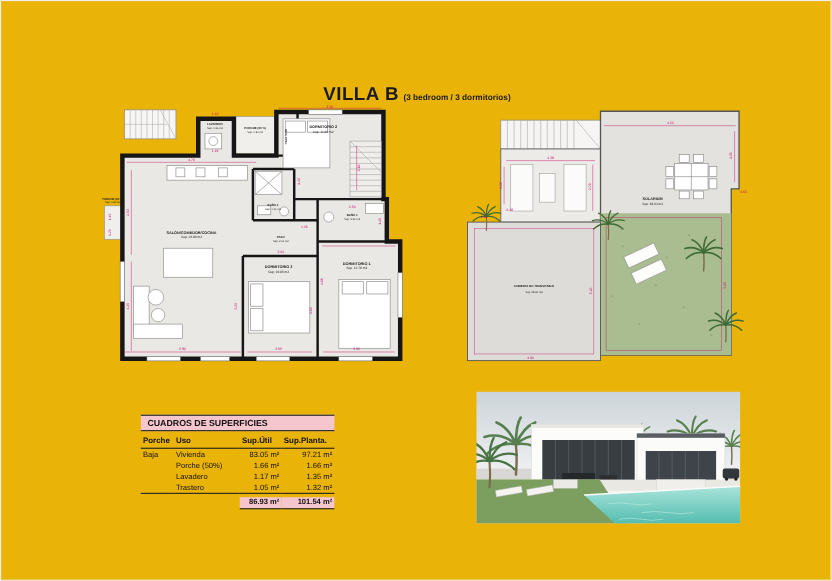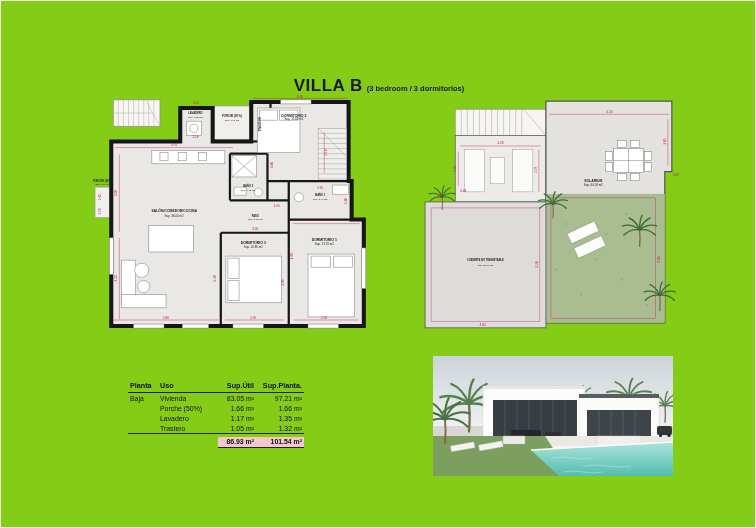--- a/index.html
+++ b/index.html
@@ -1,18 +1,18 @@
 <!DOCTYPE html>
 <html><head>
 <meta charset="utf-8">
 <style>
   * { margin:0; padding:0; box-sizing:border-box; }
   html,body { width:756px; height:528px; }
   body { background:#fff; font-family:"Liberation Sans", sans-serif; }
-  .sheet { position:absolute; top:0; left:0; width:756px; height:528px; background:#84cc16; overflow:hidden; border:1px solid #eee; }
+  .sheet { position:absolute; top:0; left:0; width:756px; height:528px; background:#eab308; overflow:hidden; border:1px solid #eee; }
   .title-wrap { position:absolute; top:75px; left:0; width:756px; text-align:center; color:#1a1a1a; }
   .title-main { font-size:17px; font-weight:bold; letter-spacing:0.5px; }
   .title-sub  { font-size:7.5px; font-weight:bold; margin-left:4px; }
   svg { position:absolute; }
   #floor-plan  { left:92px;  top:94px;  width:284px; height:240px; }
   #roof-plan   { left:419px; top:92px;  width:272px; height:242px; }
   #villa-photo { left:432px; top:355px; width:240px; height:120px; }
   
   .rl  { font-size:3.4px; fill:#222; text-anchor:middle; font-weight:bold; }
   .rs  { font-size:2.9px; fill:#222; text-anchor:middle; }
@@ -20,21 +20,21 @@
   .rs2 { font-size:2.4px; fill:#222; text-anchor:middle; }
   .dim { font-size:3.1px; fill:#c40d6a; text-anchor:middle; }
   
   .tbl-wrap { position:absolute; left:127px; top:376px; width:176px; color:#111; }
   .tbl-title { background:#f5c6ce; border-top:1px solid #222; border-bottom:1px solid #222;
                font-weight:bold; font-size:8px; padding:2px 3px 2px 6px; }
   .tbl-wrap table { width:100%; border-collapse:collapse; margin-top:2px; }
   .tbl-wrap th { font-weight:bold; text-align:left; padding:2px 2px 2px; font-size:7.2px; border-bottom:1px solid #222; }
   .tbl-wrap td { padding:1.5px 2px; font-size:6.9px; }
   .num { text-align:right; }
-  th.num { text-align:right; }
+  th.num { }
   tr.lastrow td { border-bottom:1px solid #222; }
   tr.gap td { height:3px; padding:0; border:0; }
   tr.total td { font-weight:bold; border-bottom:1px solid #222; }
   tr.total td.blank { border-bottom:0; }
   tr.total td.pink { background:#f5c6ce; }
 </style>
 </head>
 <body>
 
 <div class="sheet">
@@ -306,30 +306,31 @@
 
     <g>
       <text class="rl" x="172" y="88">SOLARIUM</text>
       <text class="rs" x="172" y="92.2">Sup. 64.03 m2</text>
       <text class="rl2" x="65" y="167">CUBIERTA NO TRANSITABLE</text>
       <text class="rs2" x="65" y="171.6">Sup. 25.80 m2</text>
     </g>
   </svg>
 
   <div class="tbl-wrap">
+    <div class="tbl-title">CUADROS DE SUPERFICIES</div>
     <table>
       <colgroup>
           <col style="width:30px">
           <col style="width:60px">
           <col style="width:38px">
           <col style="width:48px">
         </colgroup>
       <thead>
         <tr>
-          <th>Planta</th>
+          <th>Porche</th>
           <th>Uso</th>
           <th class="num">Sup.Útil</th>
           <th class="num">Sup.Planta.</th>
         </tr>
       </thead>
       <tbody>
         <tr>
           <td>Baja</td>
           <td>Vivienda</td>
           <td class="num">83.05 m²</td>

